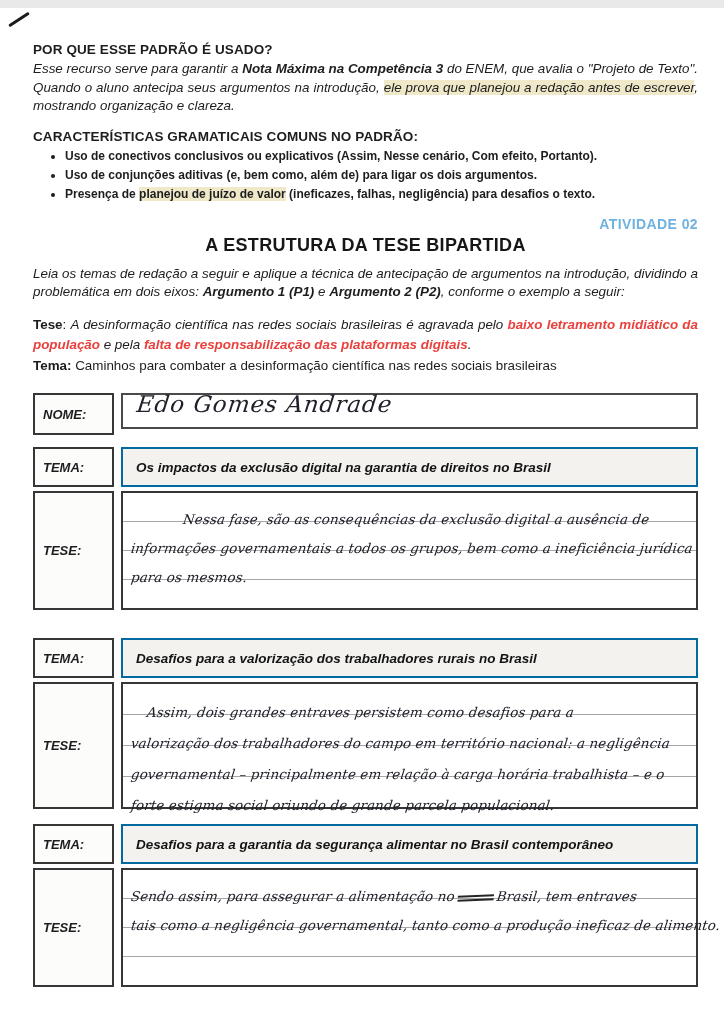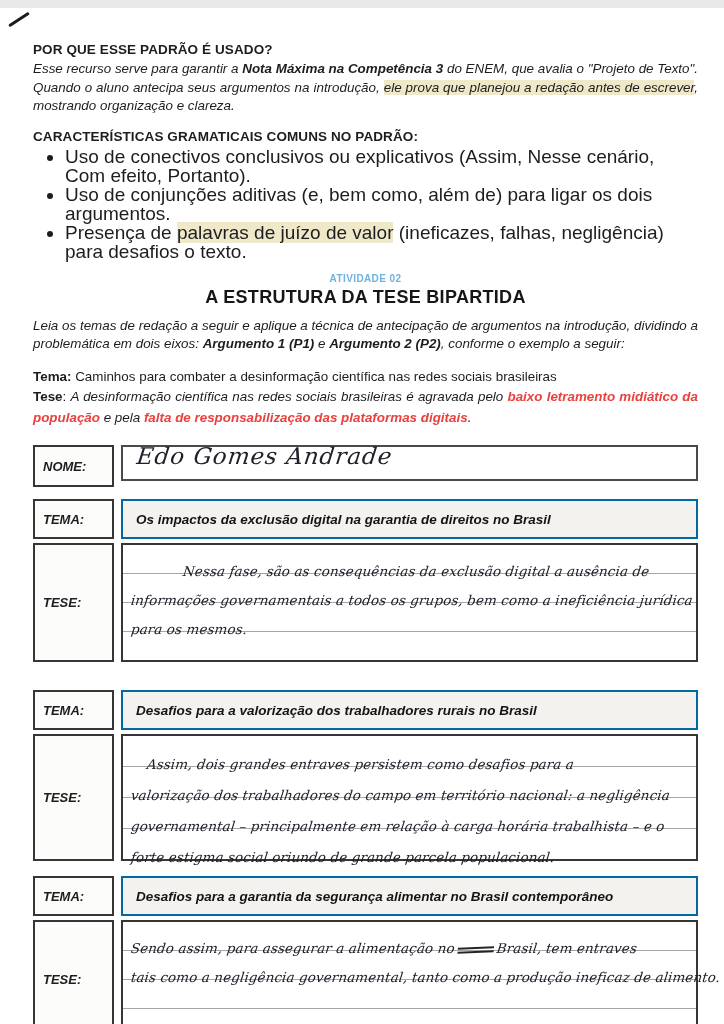--- a/index.html
+++ b/index.html
@@ -20,24 +20,24 @@
     background:#1b1b1b;border-radius:2px;transform:rotate(-33deg);
   }
   h2.sec{
     font-size:13.5px;font-weight:800;margin:0 0 3px 0;letter-spacing:.1px;
   }
   p.body{
     font-size:13.4px;line-height:18.6px;margin:0;text-align:justify;font-style:italic;
   }
   .hl{background:rgba(226,214,156,.55);box-decoration-break:clone;}
   ul.bullets{margin:3px 0 0 0;padding:0 0 0 32px;}
-  ul.bullets li{font-size:19px;line-height:19px;margin:0;}
+  ul.bullets li{font-size:12px;line-height:19px;margin:0;font-weight:bold;}
   .gap-sm{height:13px;}
   .kicker{
-    text-align:center;font-weight:800;font-size:10px;
+    text-align:right;font-weight:800;font-size:14px;
     color:#6fb2df;margin:12px 0 0 0;letter-spacing:.4px;
   }
   .big-title{
     text-align:center;font-weight:800;font-size:18px;color:#161616;
     margin:3px 0 9px 0;letter-spacing:.3px;
   }
   .example{margin-top:13px;font-size:13.4px;line-height:20.5px;text-align:justify;}
   .example .lbl{font-weight:800;}
   .ital{font-style:italic;}
   .red{color:#e8413e;font-weight:800;font-style:italic;}
@@ -103,31 +103,31 @@
 
   <h2 class="sec">POR QUE ESSE PADRÃO É USADO?</h2>
   <p class="body"><span>Esse recurso serve para garantir a </span><b>Nota Máxima na Competência 3</b><span> do ENEM, que avalia o "Projeto de Texto". Quando o aluno antecipa seus argumentos na introdução, </span><span class="hl">ele prova que planejou a redação antes de escrever</span><span>, mostrando organização e clareza.</span></p>
 
   <div class="gap-sm"></div>
 
   <h2 class="sec">CARACTERÍSTICAS GRAMATICAIS COMUNS NO PADRÃO:</h2>
   <ul class="bullets">
     <li>Uso de conectivos conclusivos ou explicativos (Assim, Nesse cenário, Com efeito, Portanto).</li>
     <li>Uso de conjunções aditivas (e, bem como, além de) para ligar os dois argumentos.</li>
-    <li><span>Presença de </span><span class="hl">palavras de juízo de valor</span><span> (ineficazes, falhas, negligência) para desafios o texto.</span></li>
+    <li><span>Presença de </span><span class="hl">planejou de juízo de valor</span><span> (ineficazes, falhas, negligência) para desafios o texto.</span></li>
   </ul>
 
   <div class="kicker">ATIVIDADE 02</div>
   <div class="big-title">A ESTRUTURA DA TESE BIPARTIDA</div>
 
   <p class="body"><span>Leia os temas de redação a seguir e aplique a técnica de antecipação de argumentos na introdução, dividindo a problemática em dois eixos: </span><b>Argumento 1 (P1)</b><span> e </span><b>Argumento 2 (P2)</b><span>, conforme o exemplo a seguir:</span></p>
 
   <div class="example">
+    <div><span class="lbl">Tese</span><span>: </span><span class="ital">A desinformação científica nas redes sociais brasileiras é agravada pelo </span><span class="red">baixo letramento midiático da população</span><span class="ital"> e pela </span><span class="red">falta de responsabilização das plataformas digitais</span><span class="ital">.</span></div>
     <div><span class="lbl">Tema:</span><span> Caminhos para combater a desinformação científica nas redes sociais brasileiras</span></div>
-    <div><span class="lbl">Tese</span><span>: </span><span class="ital">A desinformação científica nas redes sociais brasileiras é agravada pelo </span><span class="red">baixo letramento midiático da população</span><span class="ital"> e pela </span><span class="red">falta de responsabilização das plataformas digitais</span><span class="ital">.</span></div>
   </div>
 
   <div class="frow nome-row">
     <div class="label-box">NOME:</div>
     <div class="nome-value">
       <span class="hand">Edo Gomes Andrade</span>
     </div>
   </div>
 
   <div class="wtable t1">

